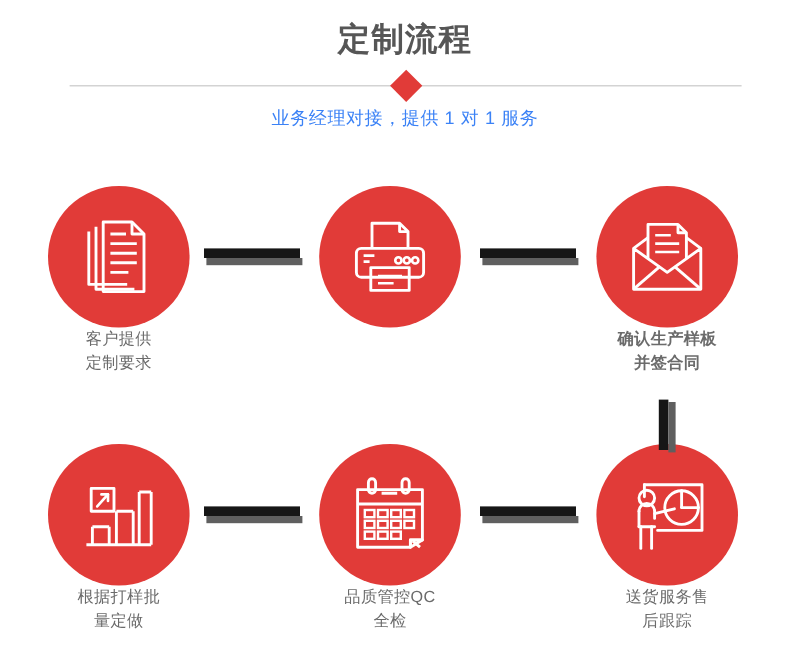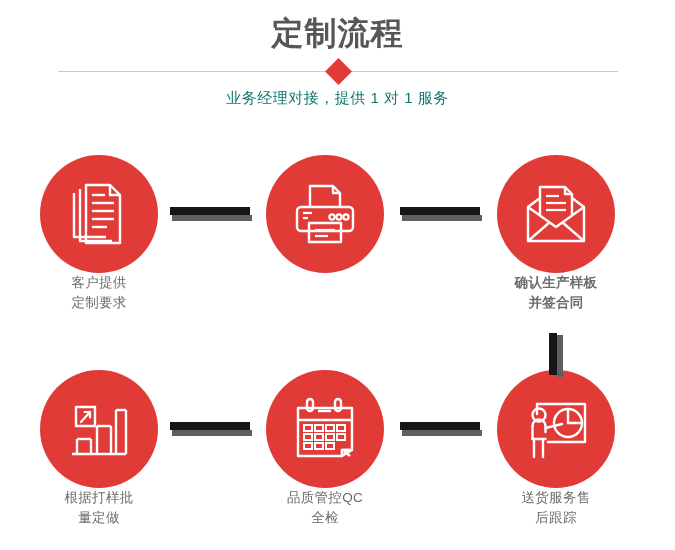--- a/index.html
+++ b/index.html
@@ -26,21 +26,21 @@
     top: 0;
     width: 675px;
     height: 125px;
   }
   .page-title {
     position: absolute;
     left: 0;
     top: 16px;
     width: 675px;
     text-align: center;
-    font-size: 32px;
+    font-size: 27px;
     font-weight: bold;
     color: #565656;
     letter-spacing: 1px;
     line-height: 34px;
   }
   .divider-wrap {
     position: absolute;
     left: 58px;
     top: 71px;
     width: 560px;
@@ -63,21 +63,21 @@
     background: #e13b38;
     transform: rotate(45deg);
   }
   .subtitle {
     position: absolute;
     left: 0;
     top: 89px;
     width: 675px;
     text-align: center;
     font-size: 15px;
-    color: #0f766e;
+    color: #3b82f6;
     letter-spacing: 0.5px;
   }
 
   
   .flow {
     position: absolute;
     left: 0;
     top: 0;
     width: 675px;
     height: 550px;

